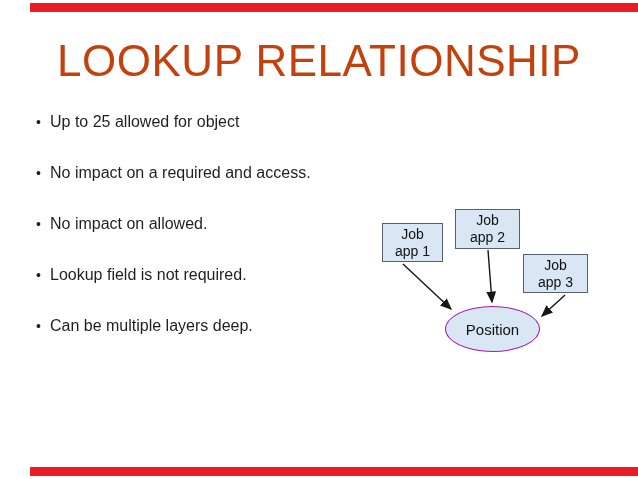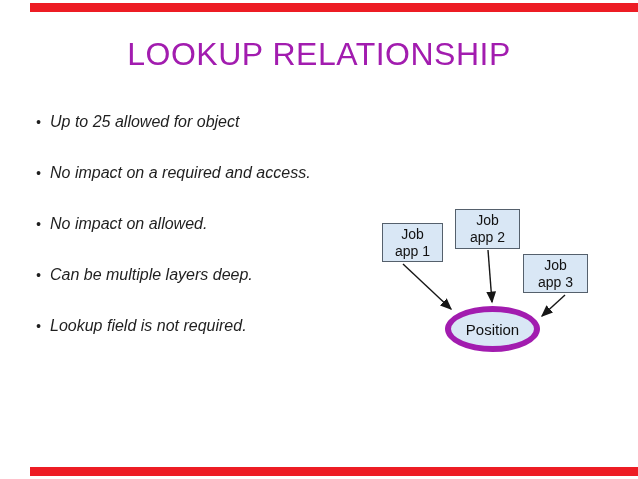--- a/index.html
+++ b/index.html
@@ -17,34 +17,33 @@
     left: 30px; width: 608px; height: 9px;
     background: #ed1c24;
   }
   .red-bar.top { top: 3px; }
   .red-bar.bottom { top: 467px; }
 
   .title {
     position: absolute;
     top: 36px; left: 0; width: 638px;
     text-align: center;
-    font-size: 32px;
+    font-size: 44px;
     font-weight: 400;
-    color: #a21caf;
+    color: #c2410c;
     letter-spacing: 0.5px;
     white-space: nowrap;
   }
 
   ul.bullets {
     position: absolute;
     left: 50px; top: 114px;
     margin: 0; padding: 0;
     list-style: none;
     width: 330px;
-    font-style: italic;
   }
   ul.bullets li {
     position: relative;
     margin: 0 0 35px 0;
     font-size: 16px;
     line-height: 16px;
     color: #1f1f1f;
     white-space: nowrap;
   }
   ul.bullets li::before {
@@ -69,21 +68,21 @@
     line-height: 17px;
     white-space: pre-line;
     box-sizing: border-box;
   }
   .node.box1 { left: 382px; top: 223px; width: 61px; height: 39px; }
   .node.box2 { left: 455px; top: 209px; width: 65px; height: 40px; }
   .node.box3 { left: 523px; top: 254px; width: 65px; height: 39px; }
   .node.ellipse {
     left: 445px; top: 306px; width: 95px; height: 46px;
     border-radius: 50%;
-    border: 6px solid #a21caf;
+    border: 1px solid #a21caf;
     font-size: 15px;
   }
 
   svg.arrows {
     position: absolute;
     left: 0; top: 0; width: 638px; height: 479px;
     pointer-events: none;
   }
   svg.arrows line { stroke: #161616; stroke-width: 1.4; }
 </style>
@@ -94,22 +93,22 @@
 
   <div class="red-bar top"></div>
   <div class="red-bar bottom"></div>
 
   <div class="title">LOOKUP RELATIONSHIP</div>
 
   <ul class="bullets">
     <li>Up to 25 allowed for object</li>
     <li>No impact on a required and access.</li>
     <li>No impact on allowed.</li>
+    <li>Lookup field is not required.</li>
     <li>Can be multiple layers deep.</li>
-    <li>Lookup field is not required.</li>
   </ul>
 
   <svg class="arrows" viewBox="0 0 638 479" xmlns="http://www.w3.org/2000/svg">
     <defs>
       <marker id="ah" markerWidth="9" markerHeight="7" refX="7.5" refY="3.5" orient="auto">
         <path d="M0,0 L8.5,3.5 L0,7 z" fill="#161616"></path>
       </marker>
     </defs>
     <line x1="403" y1="264" x2="451" y2="309" marker-end="url(#ah)"></line>
     <line x1="488" y1="250" x2="492" y2="302" marker-end="url(#ah)"></line>

